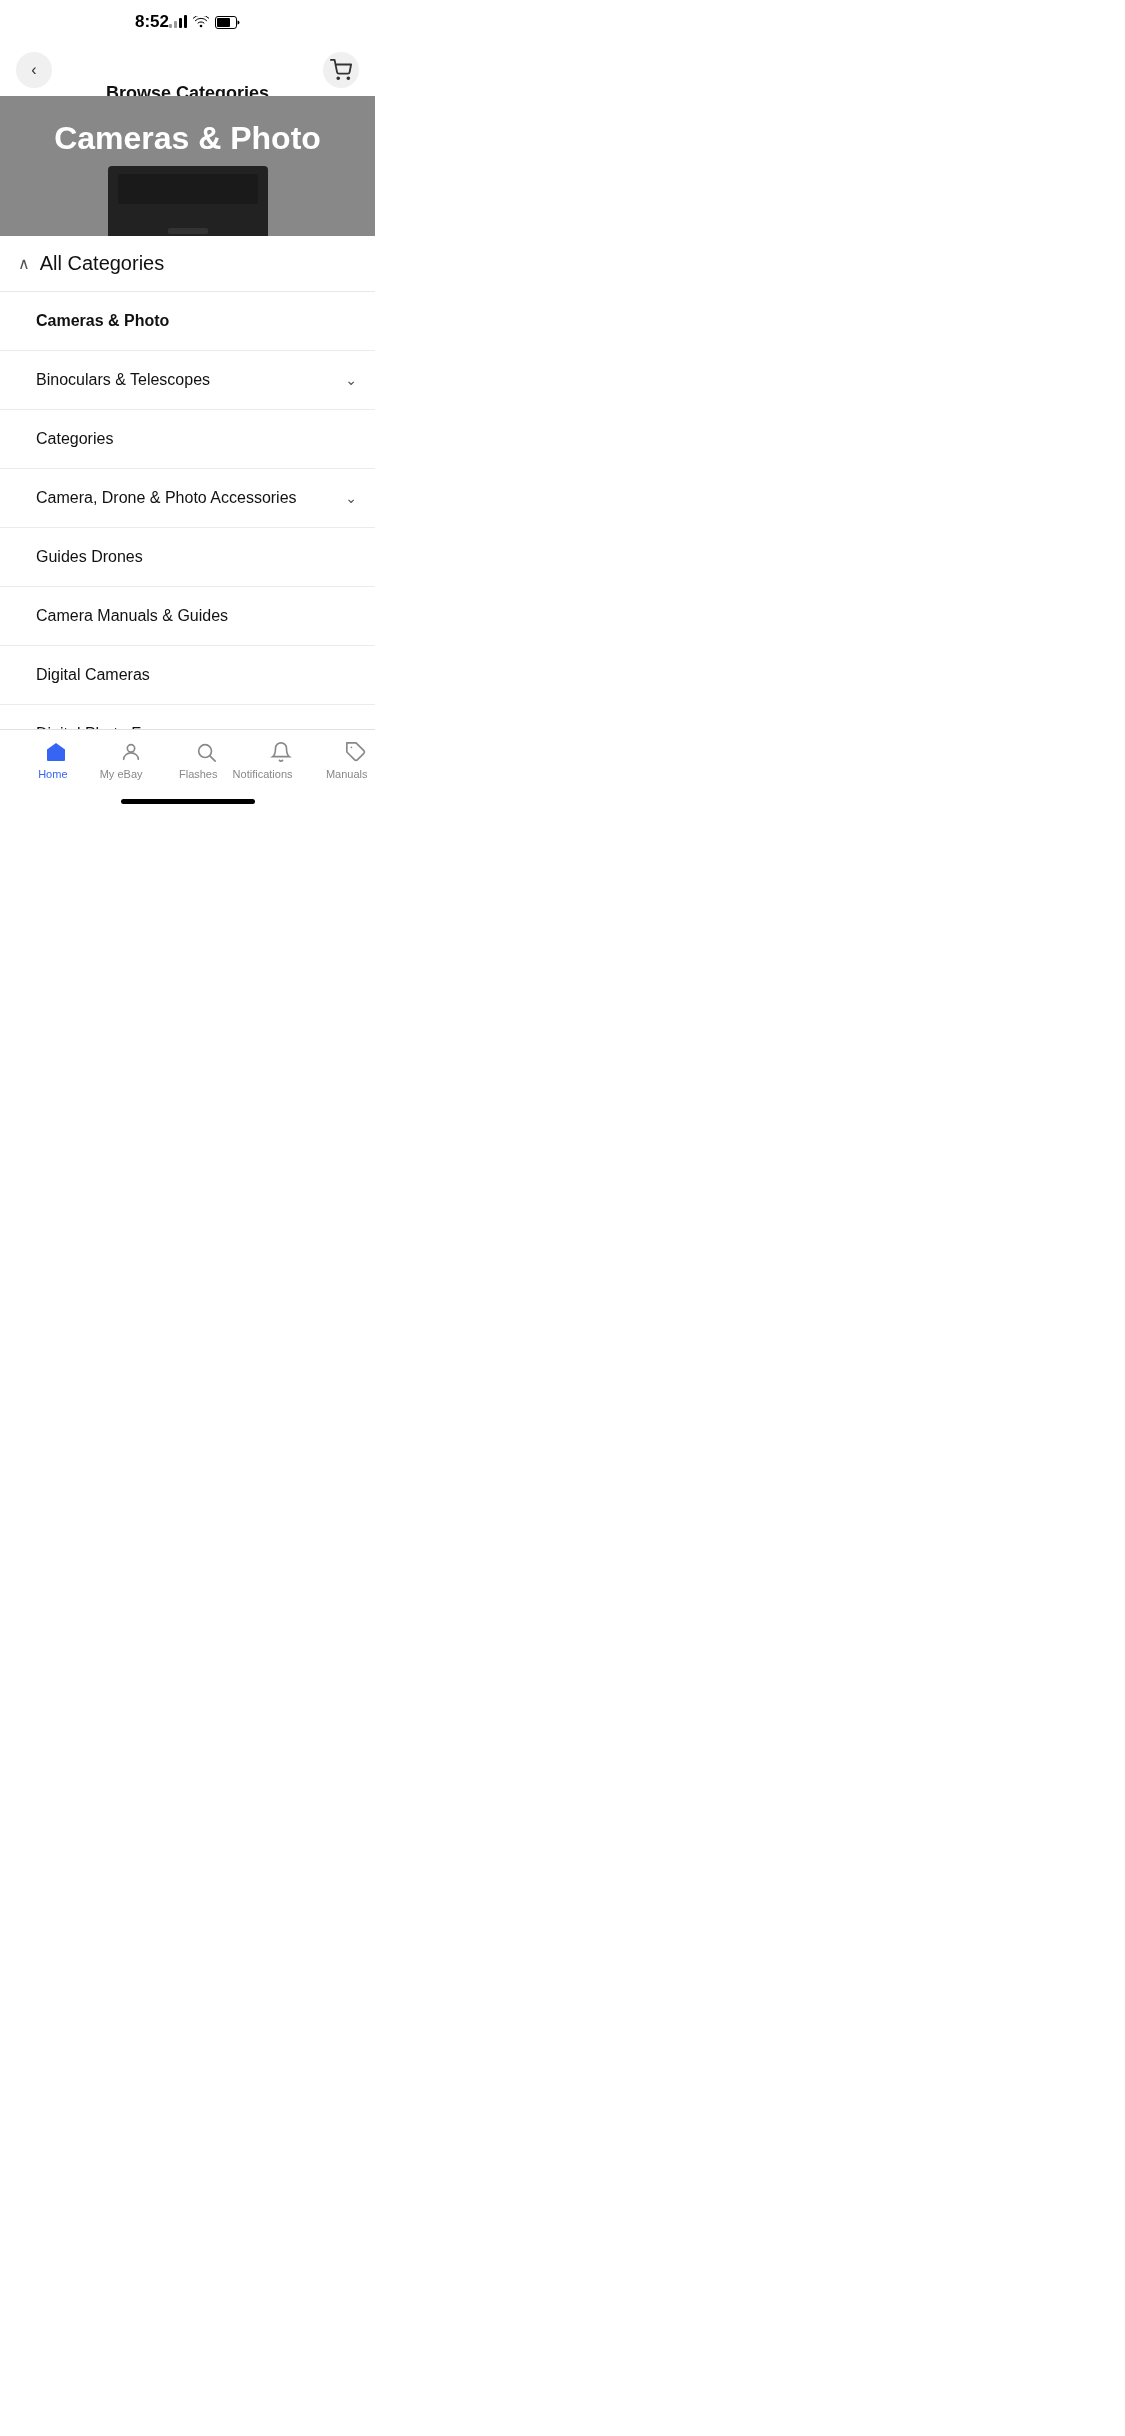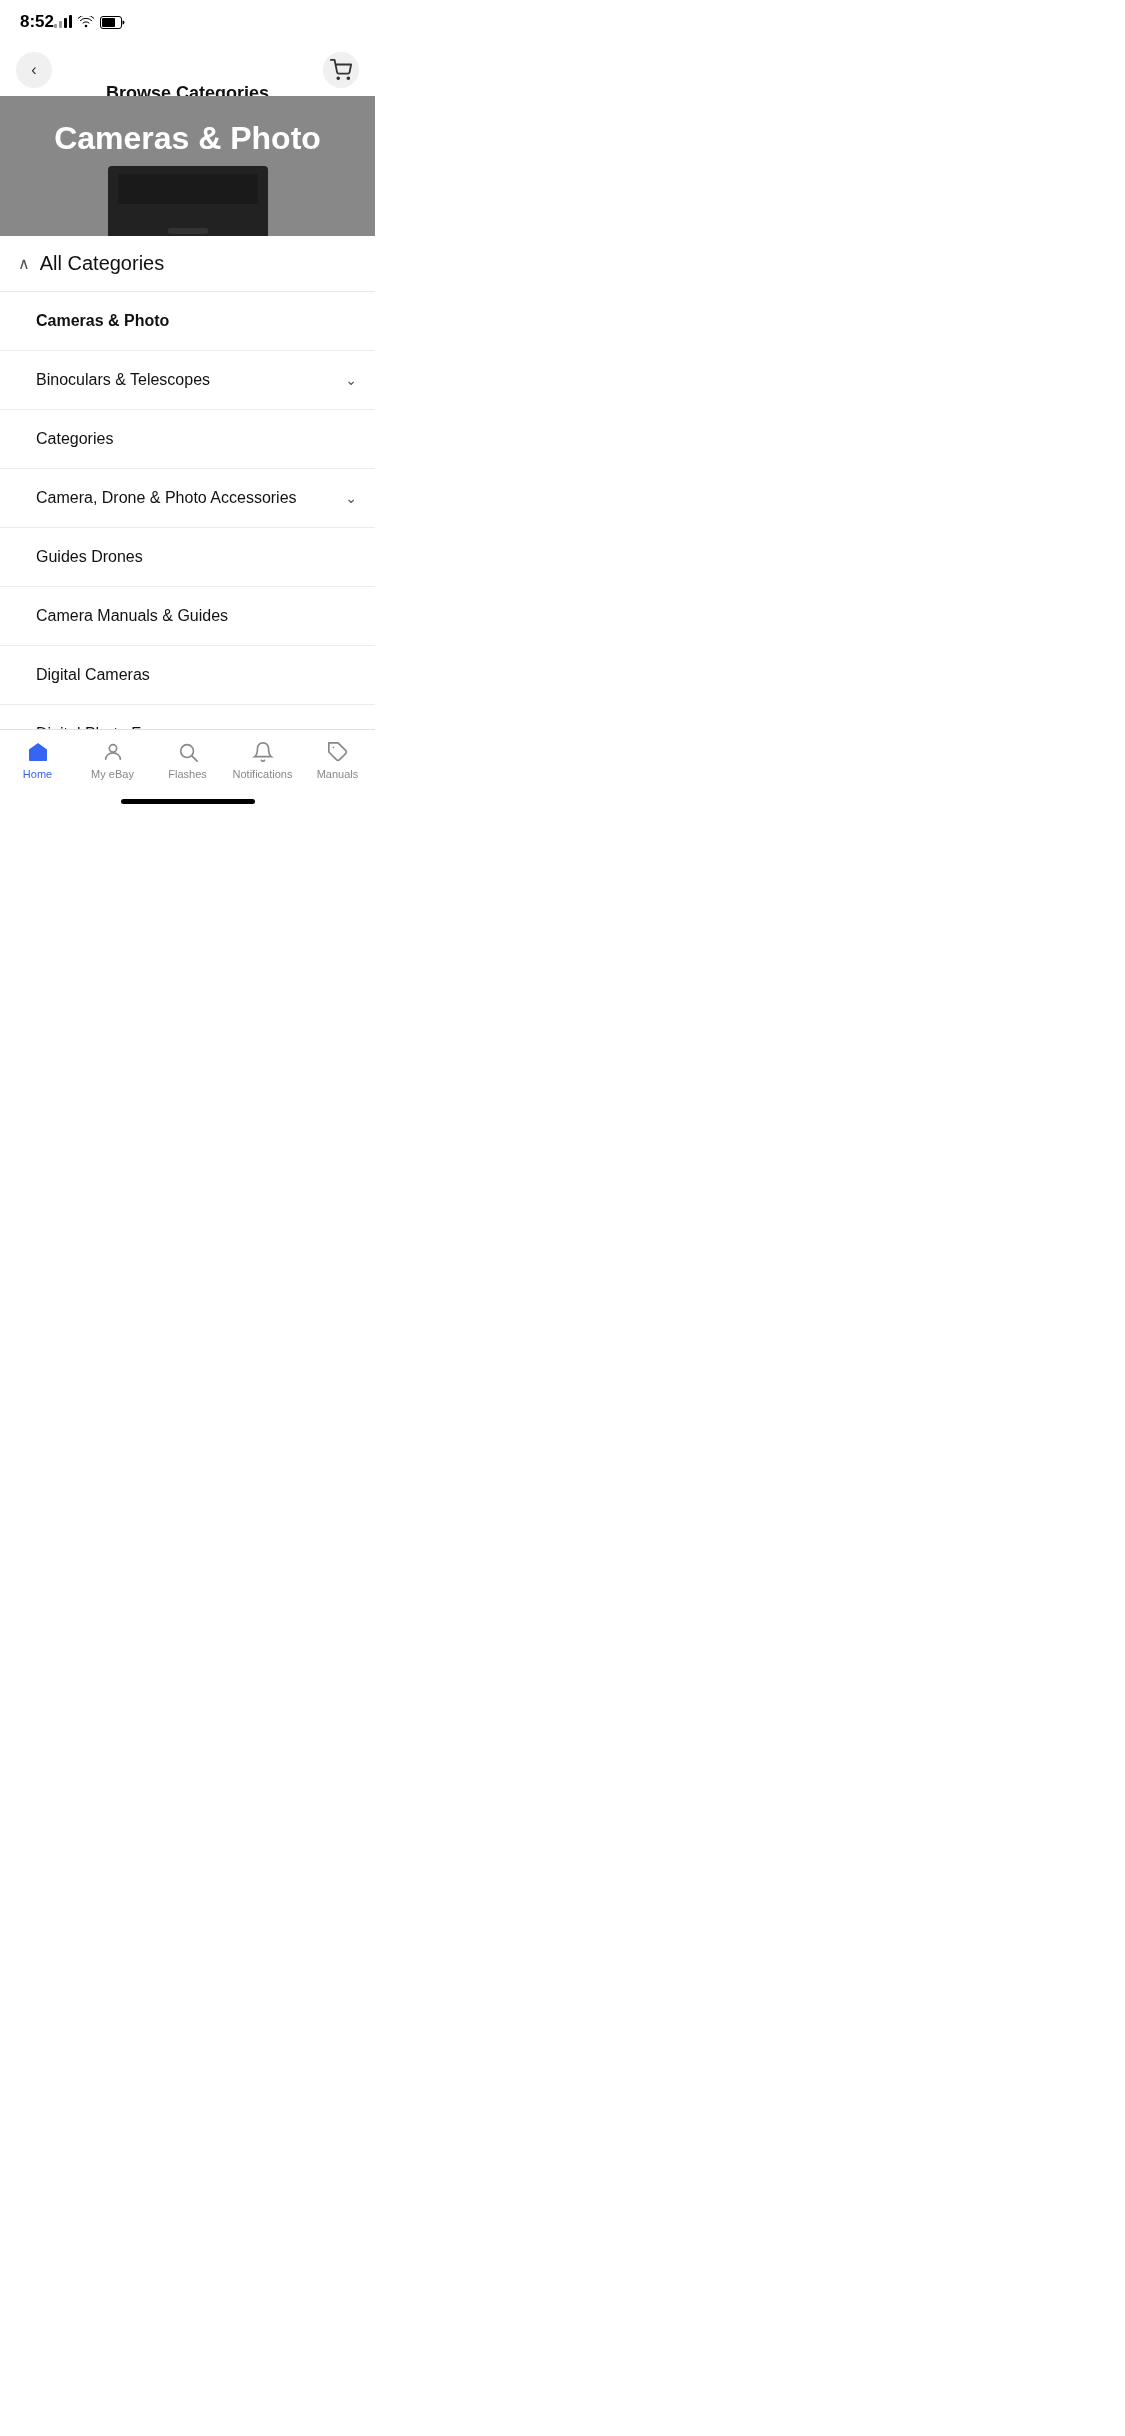--- a/index.html
+++ b/index.html
@@ -15,21 +15,21 @@
       height: 812px;
       background: #ffffff;
       font-family: -apple-system, BlinkMacSystemFont, 'Helvetica Neue', Arial, sans-serif;
       overflow: hidden;
       position: relative;
     }
 
     
     .status-bar {
       display: flex;
-      justify-content: flex-start;
+      justify-content: center;
       align-items: center;
       padding: 6px 20px 6px 20px;
       height: 44px;
     }
 
     .status-time {
       font-size: 17px;
       font-weight: 600;
       color: #000;
     }
@@ -223,21 +223,21 @@
       border-top: 1px solid #e0e0e0;
       display: flex;
       align-items: flex-start;
       justify-content: space-around;
       padding-top: 10px;
     }
 
     .nav-item {
       display: flex;
       flex-direction: column;
-      align-items: center;
+      align-items: flex-end;
       gap: 4px;
       cursor: pointer;
       min-width: 60px;
     }
 
     .nav-icon {
       width: 24px;
       height: 24px;
       display: flex;
       align-items: center;

